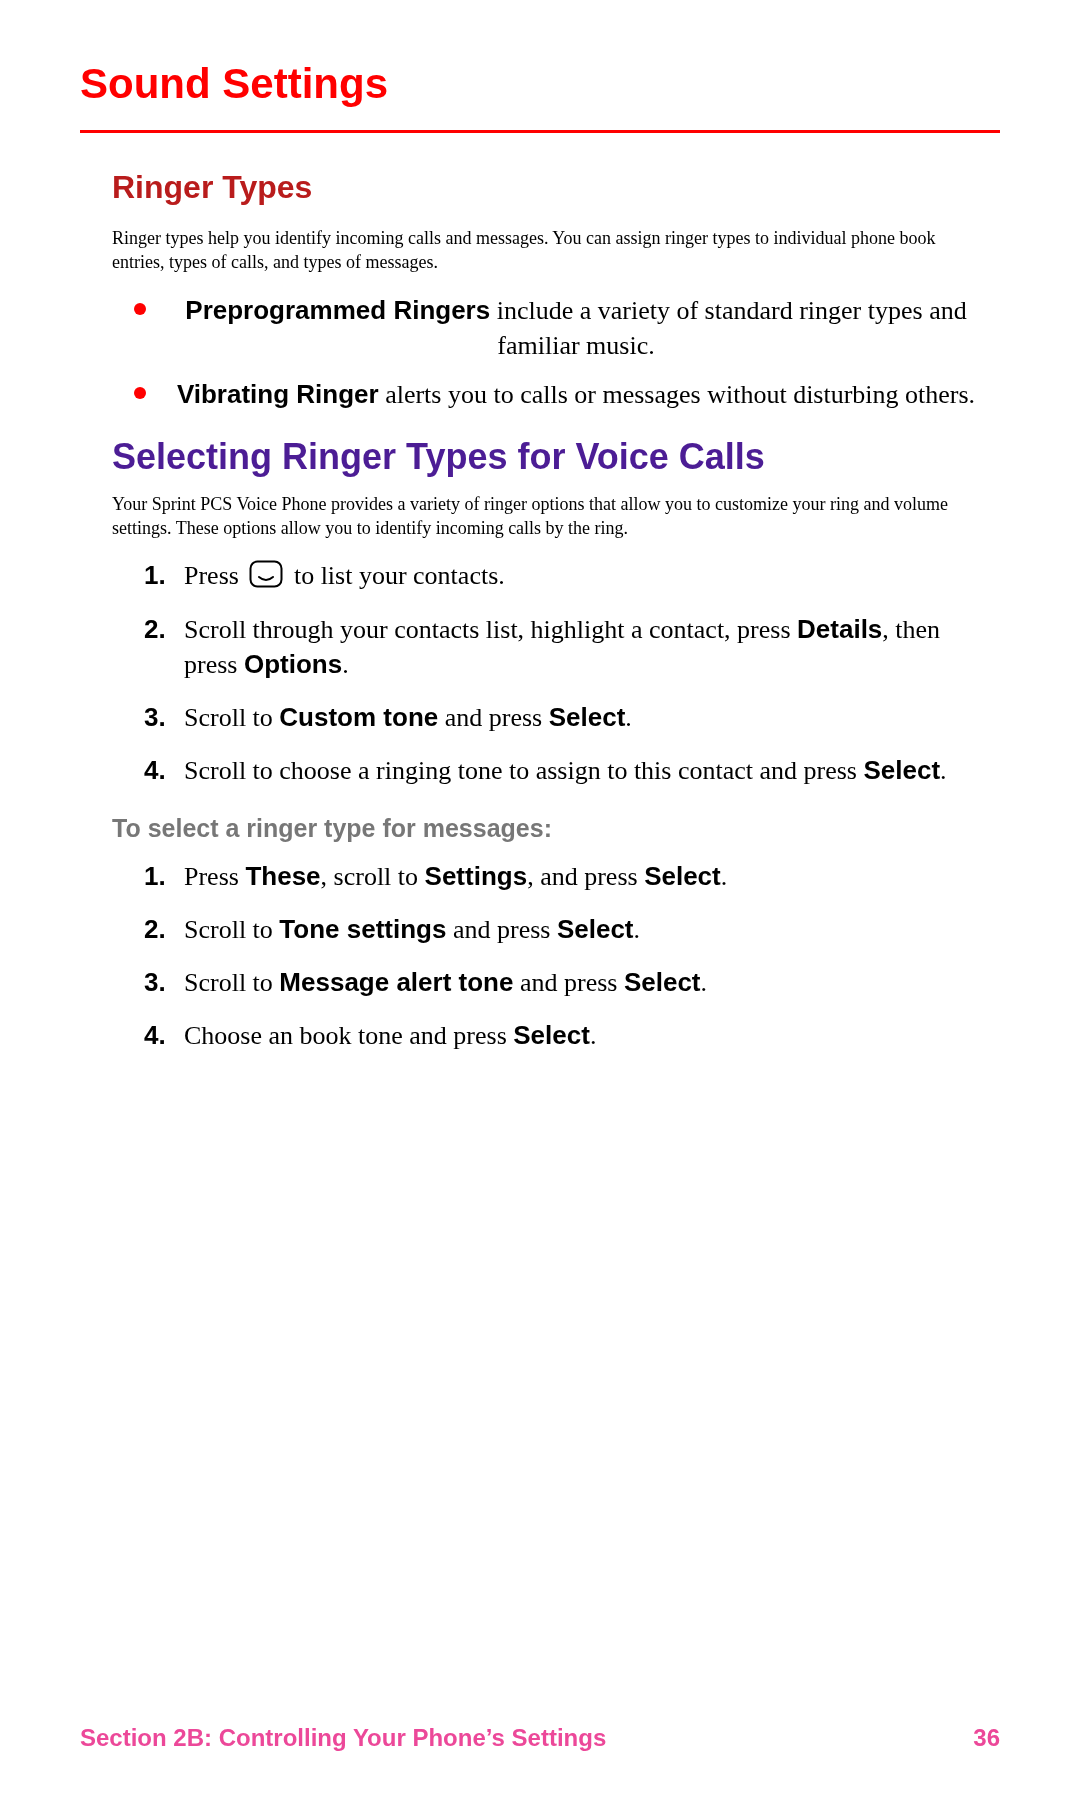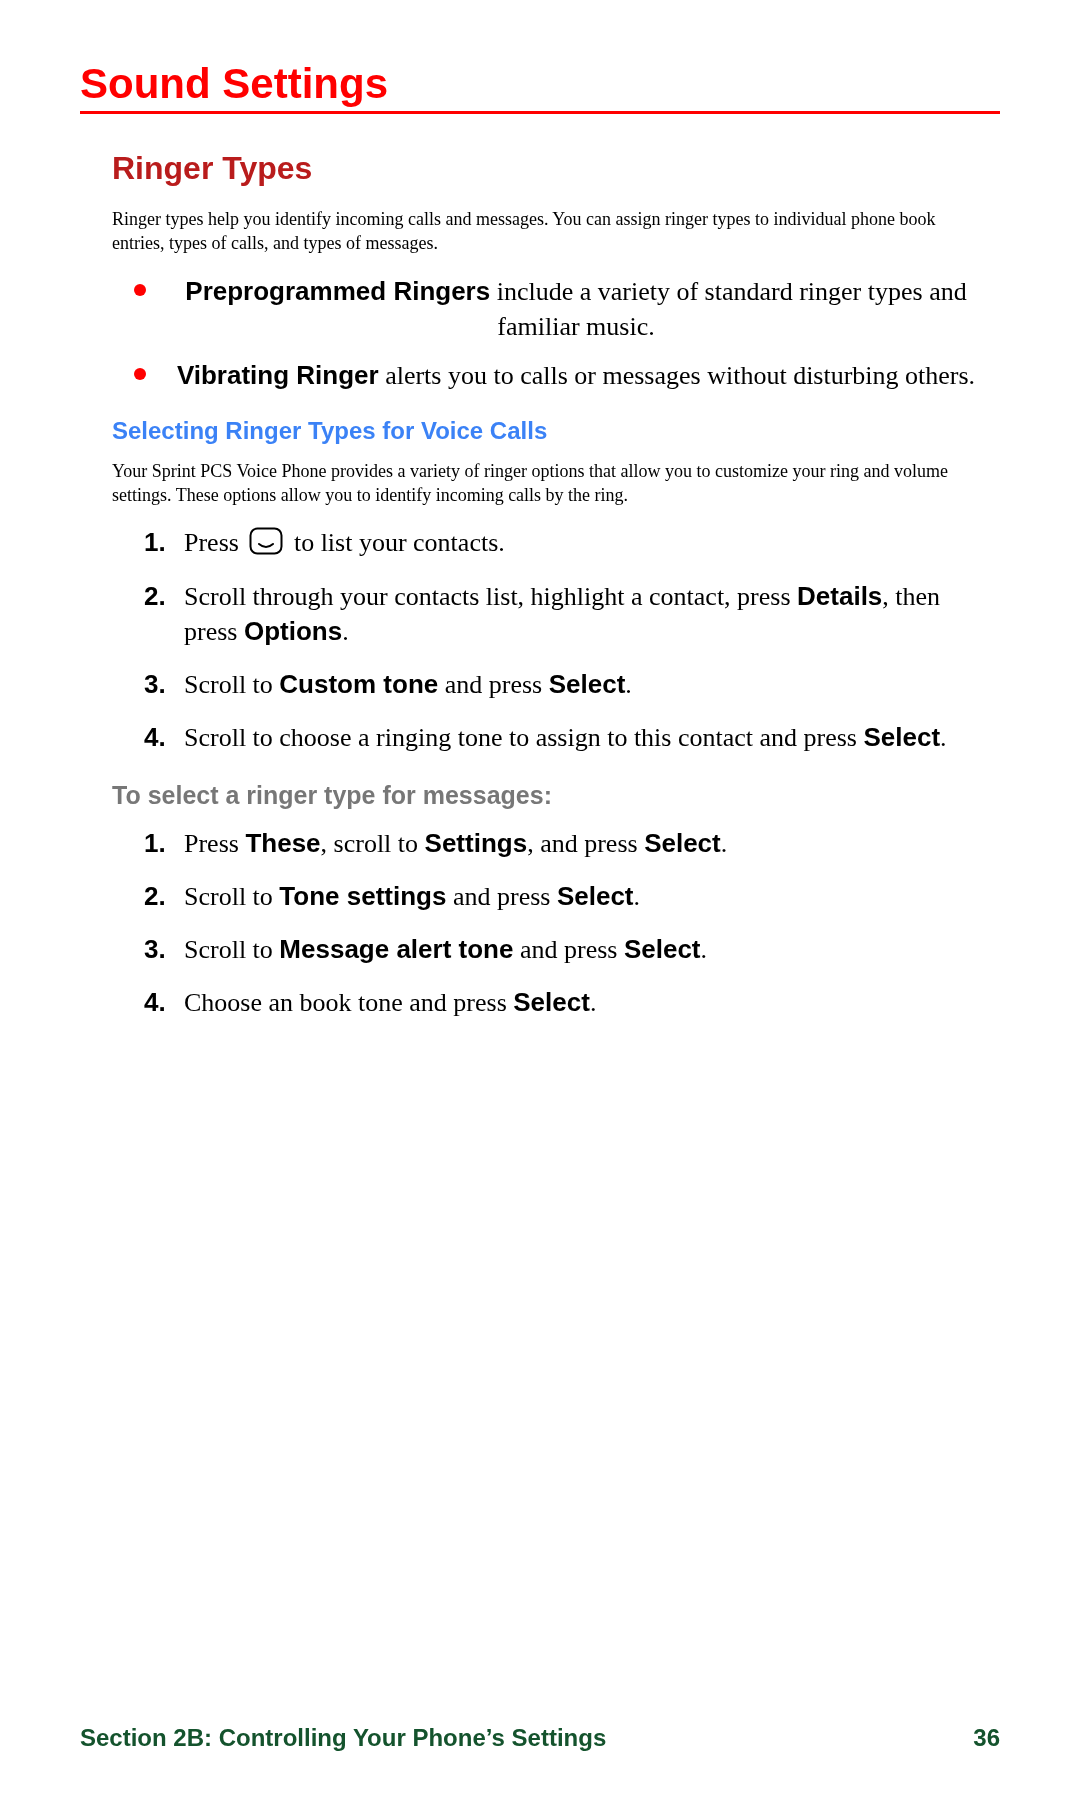--- a/index.html
+++ b/index.html
@@ -9,21 +9,21 @@
     color: #000;
     position: relative;
     padding: 60px 80px 0 80px;
   }
 
   h1.page-title {
     color: #ff0000;
     font-family: "Helvetica Neue", Helvetica, Arial, sans-serif;
     font-weight: 700;
     font-size: 42px;
-    padding-bottom: 3px;
+    padding-bottom: 22px;
     border-bottom: 3px solid #ff0000;
     margin-bottom: 36px;
   }
 
   .content { padding-left: 32px; padding-right: 10px; }
 
   h2.section-title {
     color: #b91c1c;
     font-family: "Helvetica Neue", Helvetica, Arial, sans-serif;
     font-weight: 700;
@@ -54,22 +54,22 @@
     content: "";
     position: absolute;
     left: 0; top: 10px;
     width: 12px; height: 12px; border-radius: 50%;
     background: #ff0000;
   }
 
   h3.subhead {
     font-family: "Helvetica Neue", Helvetica, Arial, sans-serif;
     font-weight: 700;
-    font-size: 24px;
-    color: #3b82f6;
+    font-size: 36px;
+    color: #4c1d95;
     margin-top: 10px;
     margin-bottom: 14px;
   }
 
   .lead-in {
     font-family: "Helvetica Neue", Helvetica, Arial, sans-serif;
     font-weight: 700;
     color: #777;
     font-size: 25px;
     margin-bottom: 16px;
@@ -109,21 +109,21 @@
 
   footer.page-footer {
     position: absolute;
     left: 80px; right: 80px;
     bottom: 48px;
     display: flex;
     justify-content: space-between;
     font-family: "Helvetica Neue", Helvetica, Arial, sans-serif;
     font-weight: 700;
     font-size: 24px;
-    color: #14532d;
+    color: #ec4899;
   }
 </style>
 </head>
 <body>
 
 <h1 class="page-title">Sound Settings</h1>
 
 <div class="content">
 
   <h2 class="section-title">Ringer Types</h2>

